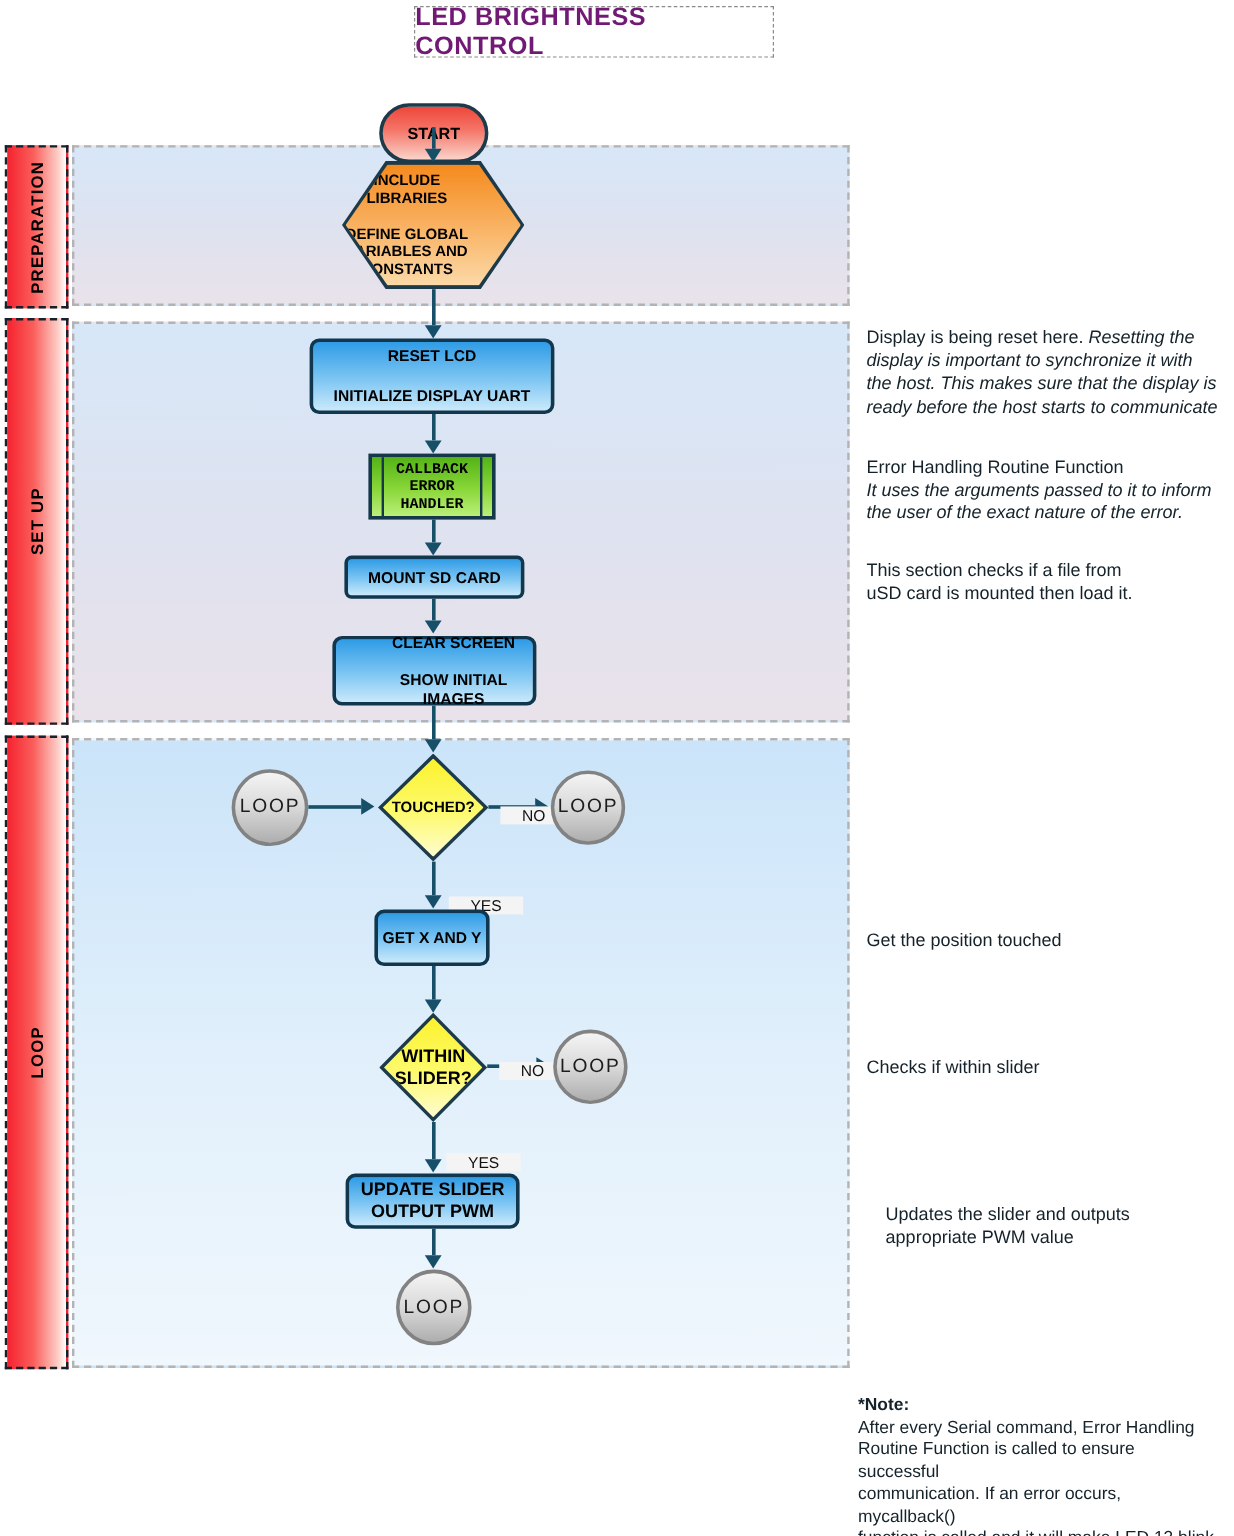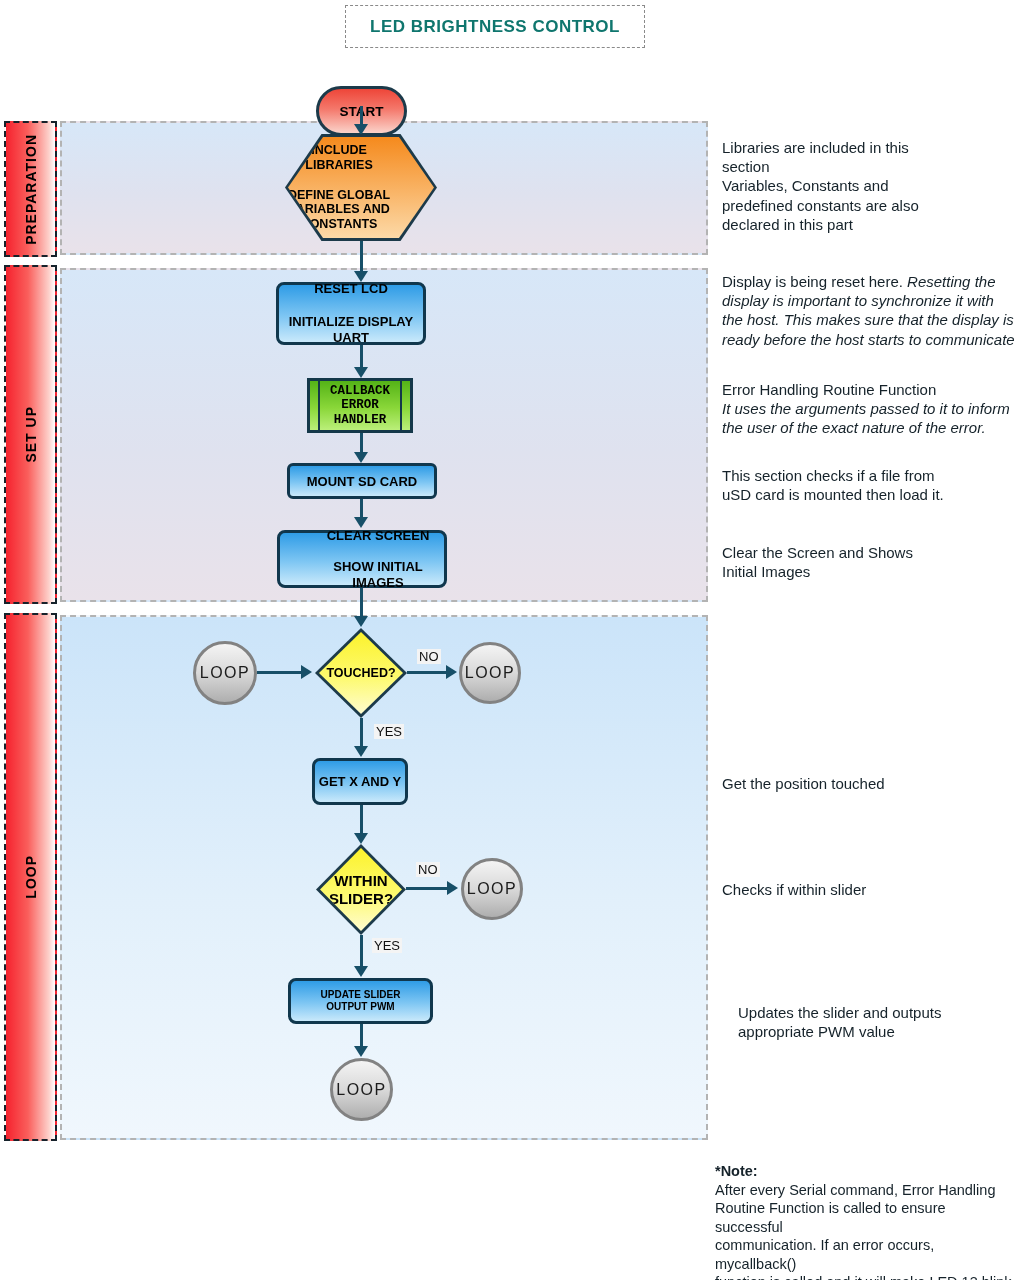--- a/index.html
+++ b/index.html
@@ -3,21 +3,21 @@
 <meta charset="utf-8">
 <style>
   html,body{margin:0;padding:0;background:#fff;}
   .canvas{position:relative;width:1028px;height:1280px;background:#ffffff;
           font-family:"Liberation Sans", sans-serif;overflow:hidden;}
   .abs{position:absolute;}
 
   
   .title-box{left:345px;top:5px;width:298px;height:41px;border:1px dashed #8a8a8a;
              background:#fff;display:flex;align-items:center;justify-content:center;}
-  .title-box span{font-size:17px;font-weight:bold;color:#0f766e;letter-spacing:.5px;}
+  .title-box span{font-size:21px;font-weight:bold;color:#701a75;letter-spacing:.5px;}
 
   
   .sec-label{width:53px;background:linear-gradient(90deg,#f5222e 0%,#fa5f5c 45%,#fdd2cc 88%,#ffffff 100%);
              border:2px dashed #16222b;box-sizing:border-box;
              display:flex;align-items:center;justify-content:center;}
   .sec-label span{writing-mode:vertical-rl;transform:rotate(180deg);
                   font-size:14px;font-weight:bold;color:#000;letter-spacing:1px;white-space:nowrap;}
   .sec-content{border:2px dashed #b3b3b3;box-sizing:border-box;}
   .grad-lav{background:linear-gradient(180deg,#d7e7f8 0%,#dfe2ef 55%,#e9e2ea 100%);}
   .grad-blue{background:linear-gradient(180deg,#cbe4f9 0%,#e2f0fb 55%,#f0f7fd 100%);}
@@ -62,21 +62,21 @@
   .circle span{font-size:16px;color:#1c1c1c;letter-spacing:1.5px;}
 
   
   .vline{width:3px;background:#174f68;}
   .hline{height:3px;background:#174f68;}
   .ah-down{width:0;height:0;border-left:7px solid transparent;border-right:7px solid transparent;
            border-top:11px solid #174f68;}
   .ah-right{width:0;height:0;border-top:7px solid transparent;border-bottom:7px solid transparent;
             border-left:11px solid #174f68;}
 
-  .edge-label{font-size:13px;color:#101010;background:#f4f4f4;padding:0 2px;line-height:15px;}
+  .edge-label{font-size:13px;color:#101010;background:#f4f4f4;padding:0 18px;line-height:15px;margin-top:23px;}
 
   
   .annotation{left:722px;width:302px;font-size:15px;line-height:1.28;color:#15222a;
               white-space:pre-line;}
   .it{font-style:italic;}
   .note-title{font-weight:bold;}
 </style>
 </head>
 <body>
 
@@ -115,21 +115,21 @@
 
 DEFINE GLOBAL
 VARIABLES AND
 CONSTANTS</span>
     </div>
   </div>
 
   <div class="abs vline" style="left:360px;top:241px;height:30px;"></div>
   <div class="abs ah-down" style="left:354px;top:271px;"></div>
 
-  <div class="abs proc" style="left:276px;top:282px;width:150px;height:63px;">
+  <div class="abs proc" style="left:258px;top:282px;width:204px;height:63px;">
     <span class="ntext" style="font-size:13px;line-height:1.25;">RESET LCD
 
 INITIALIZE DISPLAY UART</span>
   </div>
 
   <div class="abs vline" style="left:360px;top:345px;height:22px;"></div>
   <div class="abs ah-down" style="left:354px;top:367px;"></div>
 
   <div class="abs subr" style="left:307px;top:378px;width:106px;height:55px;">
     <div class="subr-line" style="left:8px;"></div>
@@ -202,51 +202,44 @@
 
   <div class="abs circle" style="left:461px;top:858px;width:62px;height:62px;">
     <span>LOOP</span>
   </div>
 
   <div class="abs vline" style="left:360px;top:935px;height:31px;"></div>
   <div class="abs ah-down" style="left:354px;top:966px;"></div>
   <div class="abs edge-label" style="left:372px;top:938px;">YES</div>
 
   <div class="abs proc" style="left:288px;top:978px;width:145px;height:46px;">
-    <span class="ntext" style="font-size:10px;line-height:1.2;">UPDATE SLIDER
+    <span class="ntext" style="font-size:15px;line-height:1.2;">UPDATE SLIDER
 OUTPUT PWM</span>
   </div>
 
   <div class="abs vline" style="left:360px;top:1024px;height:22px;"></div>
   <div class="abs ah-down" style="left:354px;top:1046px;"></div>
 
   <div class="abs circle" style="left:330px;top:1058px;width:63px;height:63px;">
     <span>LOOP</span>
   </div>
 
-  <p class="abs annotation" style="top:138px;margin:0;">Libraries are included in this
-section
-Variables, Constants and
-predefined constants are also
-declared in this part</p>
 
   <p class="abs annotation" style="top:272px;margin:0;"><span>Display is being reset here. </span><span class="it">Resetting the
 display is important to synchronize it with
 the host. This makes sure that the display is
 ready before the host starts to communicate</span></p>
 
   <p class="abs annotation" style="top:380px;margin:0;"><span>Error Handling Routine Function</span><span class="it">
 It uses the arguments passed to it to inform
 the user of the exact nature of the error.</span></p>
 
   <p class="abs annotation" style="top:466px;margin:0;">This section checks if a file from
 uSD card is mounted then load it.</p>
 
-  <p class="abs annotation" style="top:543px;margin:0;">Clear the Screen and  Shows
-Initial Images</p>
 
 
   <p class="abs annotation" style="top:774px;margin:0;">Get the position touched</p>
 
   <p class="abs annotation" style="top:880px;margin:0;">Checks if within slider</p>
 
   <p class="abs annotation" style="top:987px;margin:16px;">Updates the slider and outputs
 appropriate PWM value</p>
 
   <p class="abs annotation" style="left:715px;top:1162px;margin:0;font-size:14.5px;"><span class="note-title">*Note:</span><span>

